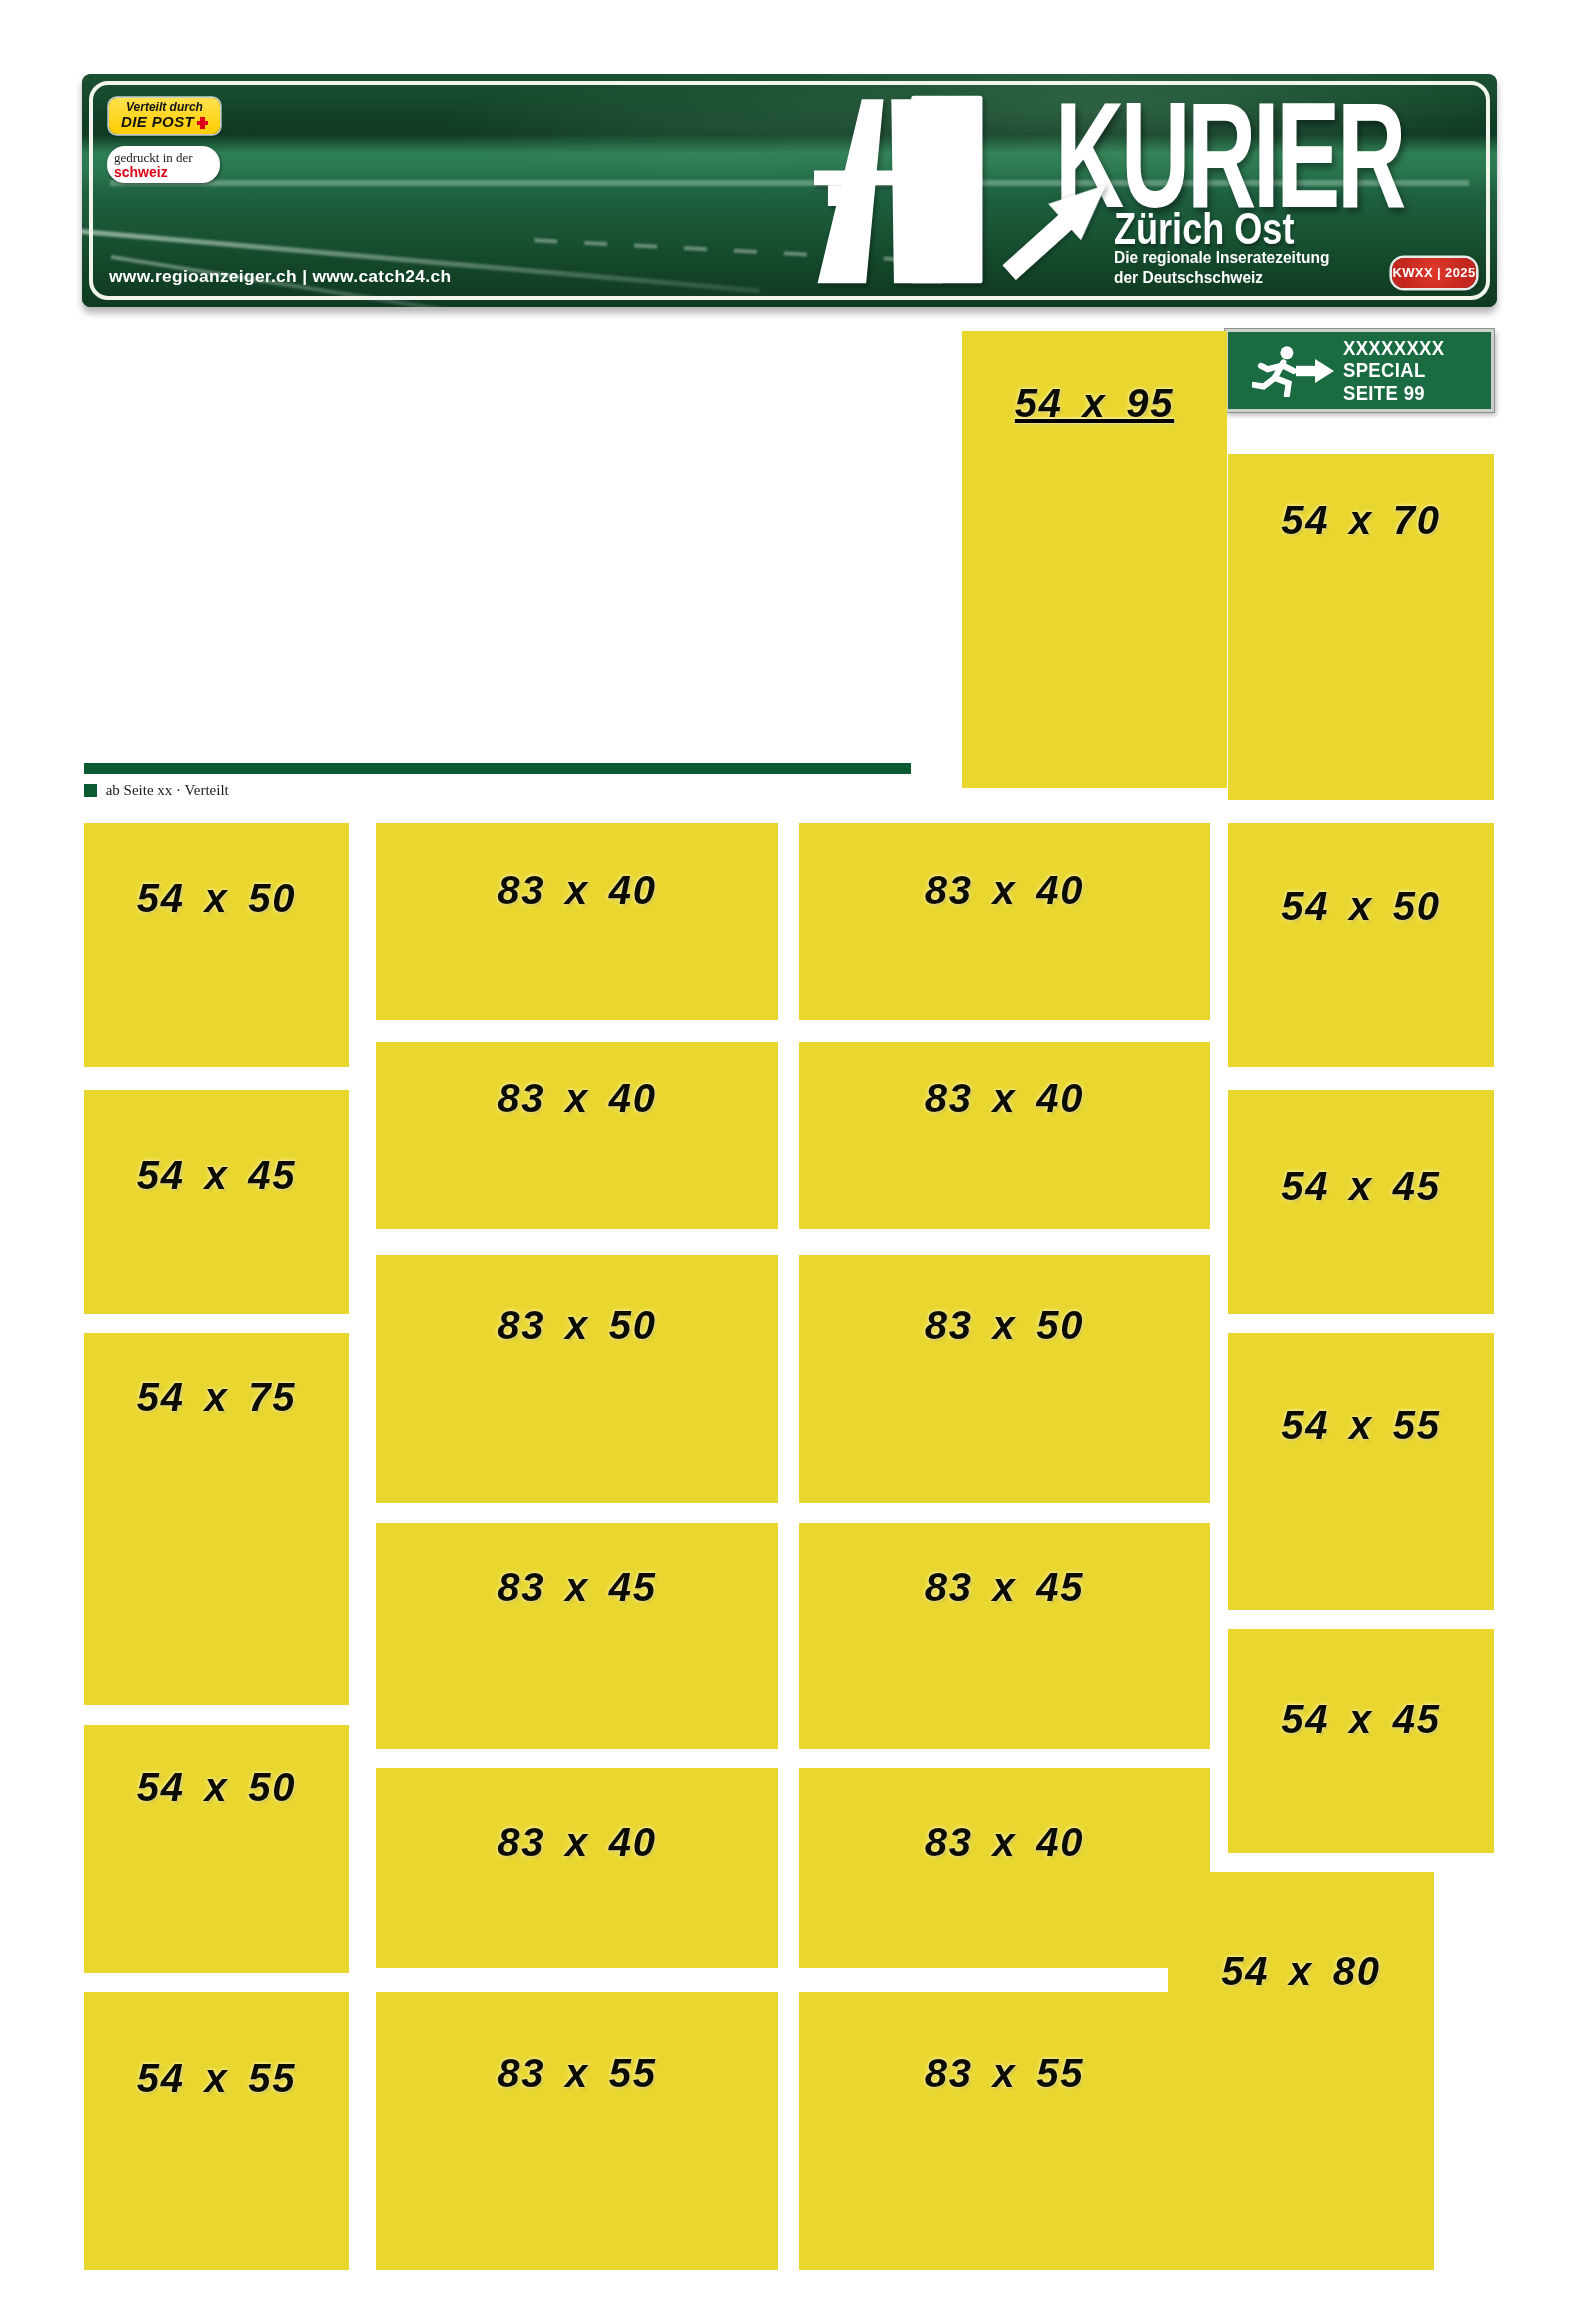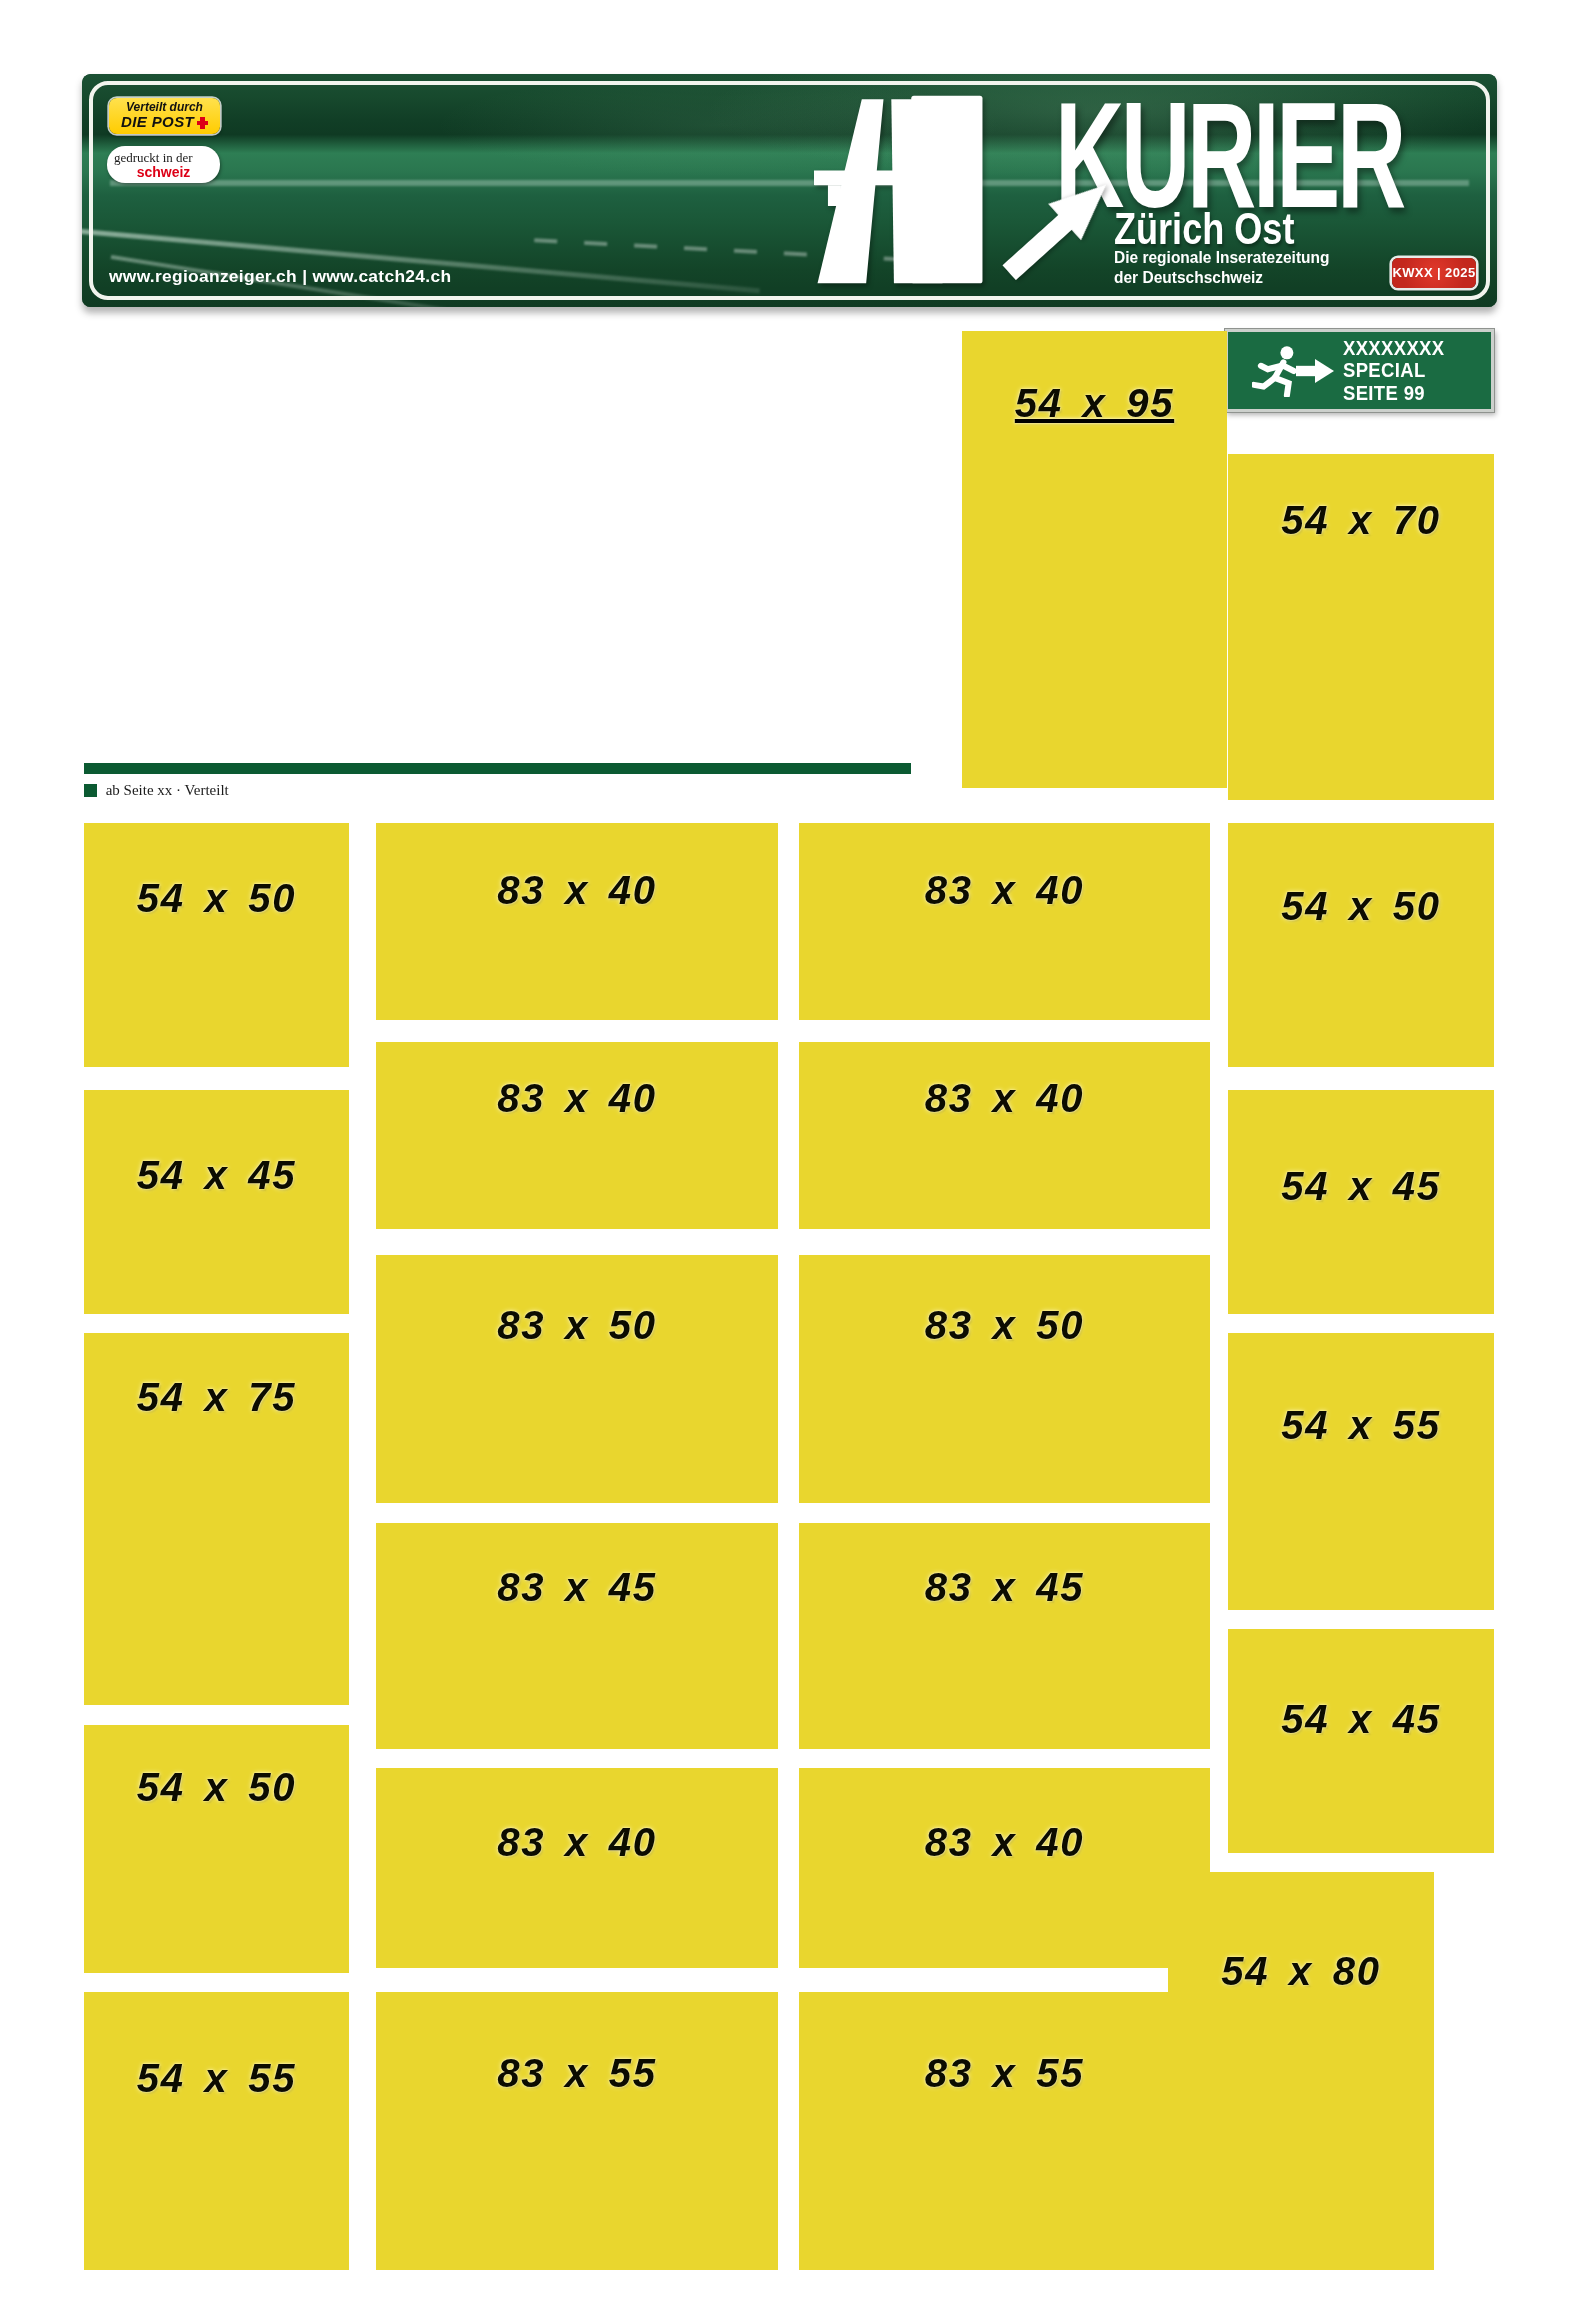--- a/index.html
+++ b/index.html
@@ -37,41 +37,41 @@
   .badge-post .l2{font-size:15px;font-weight:900;line-height:15.7px;letter-spacing:0.4px;}
   .post-cross{display:inline-block;position:relative;width:11.3px;height:11.3px;margin-left:2.6px;vertical-align:-1.7px;}
   .post-cross i{position:absolute;background:var(--post-red);}
   .post-cross i.v{left:3.5px;top:0;width:4.4px;height:11.3px;}
   .post-cross i.h{left:0;top:3.5px;width:11.3px;height:4.4px;}
 
   .badge-print{position:absolute;left:25px;top:72px;width:113px;height:37px;border-radius:18px;
                background:#fff;box-shadow:0.9px 1.7px 3.5px rgba(0,0,0,.4);
                padding:3.5px 7px;box-sizing:border-box;color:#1a1a1a;}
   .badge-print .l1{font-size:13px;line-height:15px;font-family:"Liberation Serif",serif;}
-  .badge-print .l2{font-size:14px;line-height:15px;font-weight:700;color:var(--post-red);text-align:center;}
+  .badge-print .l2{font-size:14px;line-height:15px;font-weight:700;color:var(--post-red);text-align:left;}
 
   .banner-urls{position:absolute;left:27px;top:192px;font-size:17.4px;font-weight:700;color:#fff;
                letter-spacing:0.3px;text-align:center;}
 
   .autobahn-icon{position:absolute;left:732px;top:20px;filter:drop-shadow(2.6px 3.5px 2.6px rgba(0,0,0,.35));}
 
   .kurier{position:absolute;left:973px;top:5.2px;font-size:150px;line-height:152px;font-weight:700;
           color:#fff;letter-spacing:-5.2px;transform:scaleX(.64);transform-origin:left top;
           text-shadow:4.4px 5.2px 7.8px rgba(0,0,0,.4);white-space:nowrap;}
 
   .ne-arrow{position:absolute;left:910px;top:130px;width:131px;height:49px;
             transform:rotate(-42deg);filter:drop-shadow(1.7px 2.6px 2.6px rgba(0,0,0,.35));}
 
   .region{position:absolute;left:1032px;top:132px;font-size:44px;line-height:45px;font-weight:700;
           color:#fff;transform:scaleX(.82);transform-origin:left top;white-space:nowrap;
           text-shadow:1.7px 2.6px 3.5px rgba(0,0,0,.35);}
   .subtitle{position:absolute;left:1032px;top:173px;font-size:16.5px;line-height:20px;font-weight:700;
             color:#fff;transform:scaleX(.94);transform-origin:left top;white-space:nowrap;}
 
-  .issue-badge{position:absolute;left:1310px;top:184px;width:84px;height:30px;border-radius:6px;
+  .issue-badge{position:absolute;left:1310px;top:184px;width:84px;height:30px;border-radius:12px;
                background:radial-gradient(circle at 50% 45%,#e0392b,var(--badge-red) 70%);
                box-shadow:0 0 0 2.6px rgba(255,255,255,.9),0.9px 1.7px 4.4px rgba(0,0,0,.5);
                color:#fff;font-size:13px;font-weight:700;text-align:center;line-height:30px;
                letter-spacing:0.4px;}
 
   
   .special-sign{position:absolute;left:1225px;top:329px;width:269px;height:83px;box-sizing:border-box;
                 background:var(--sign-green);border:3.5px solid #ccd0cc;outline:0.9px solid #8f938f;
                 box-shadow:1.7px 2.6px 5.2px rgba(0,0,0,.3);display:flex;align-items:center;padding-left:12px;}
   .runner-icon{margin-left:12px;flex:0 0 auto;}

